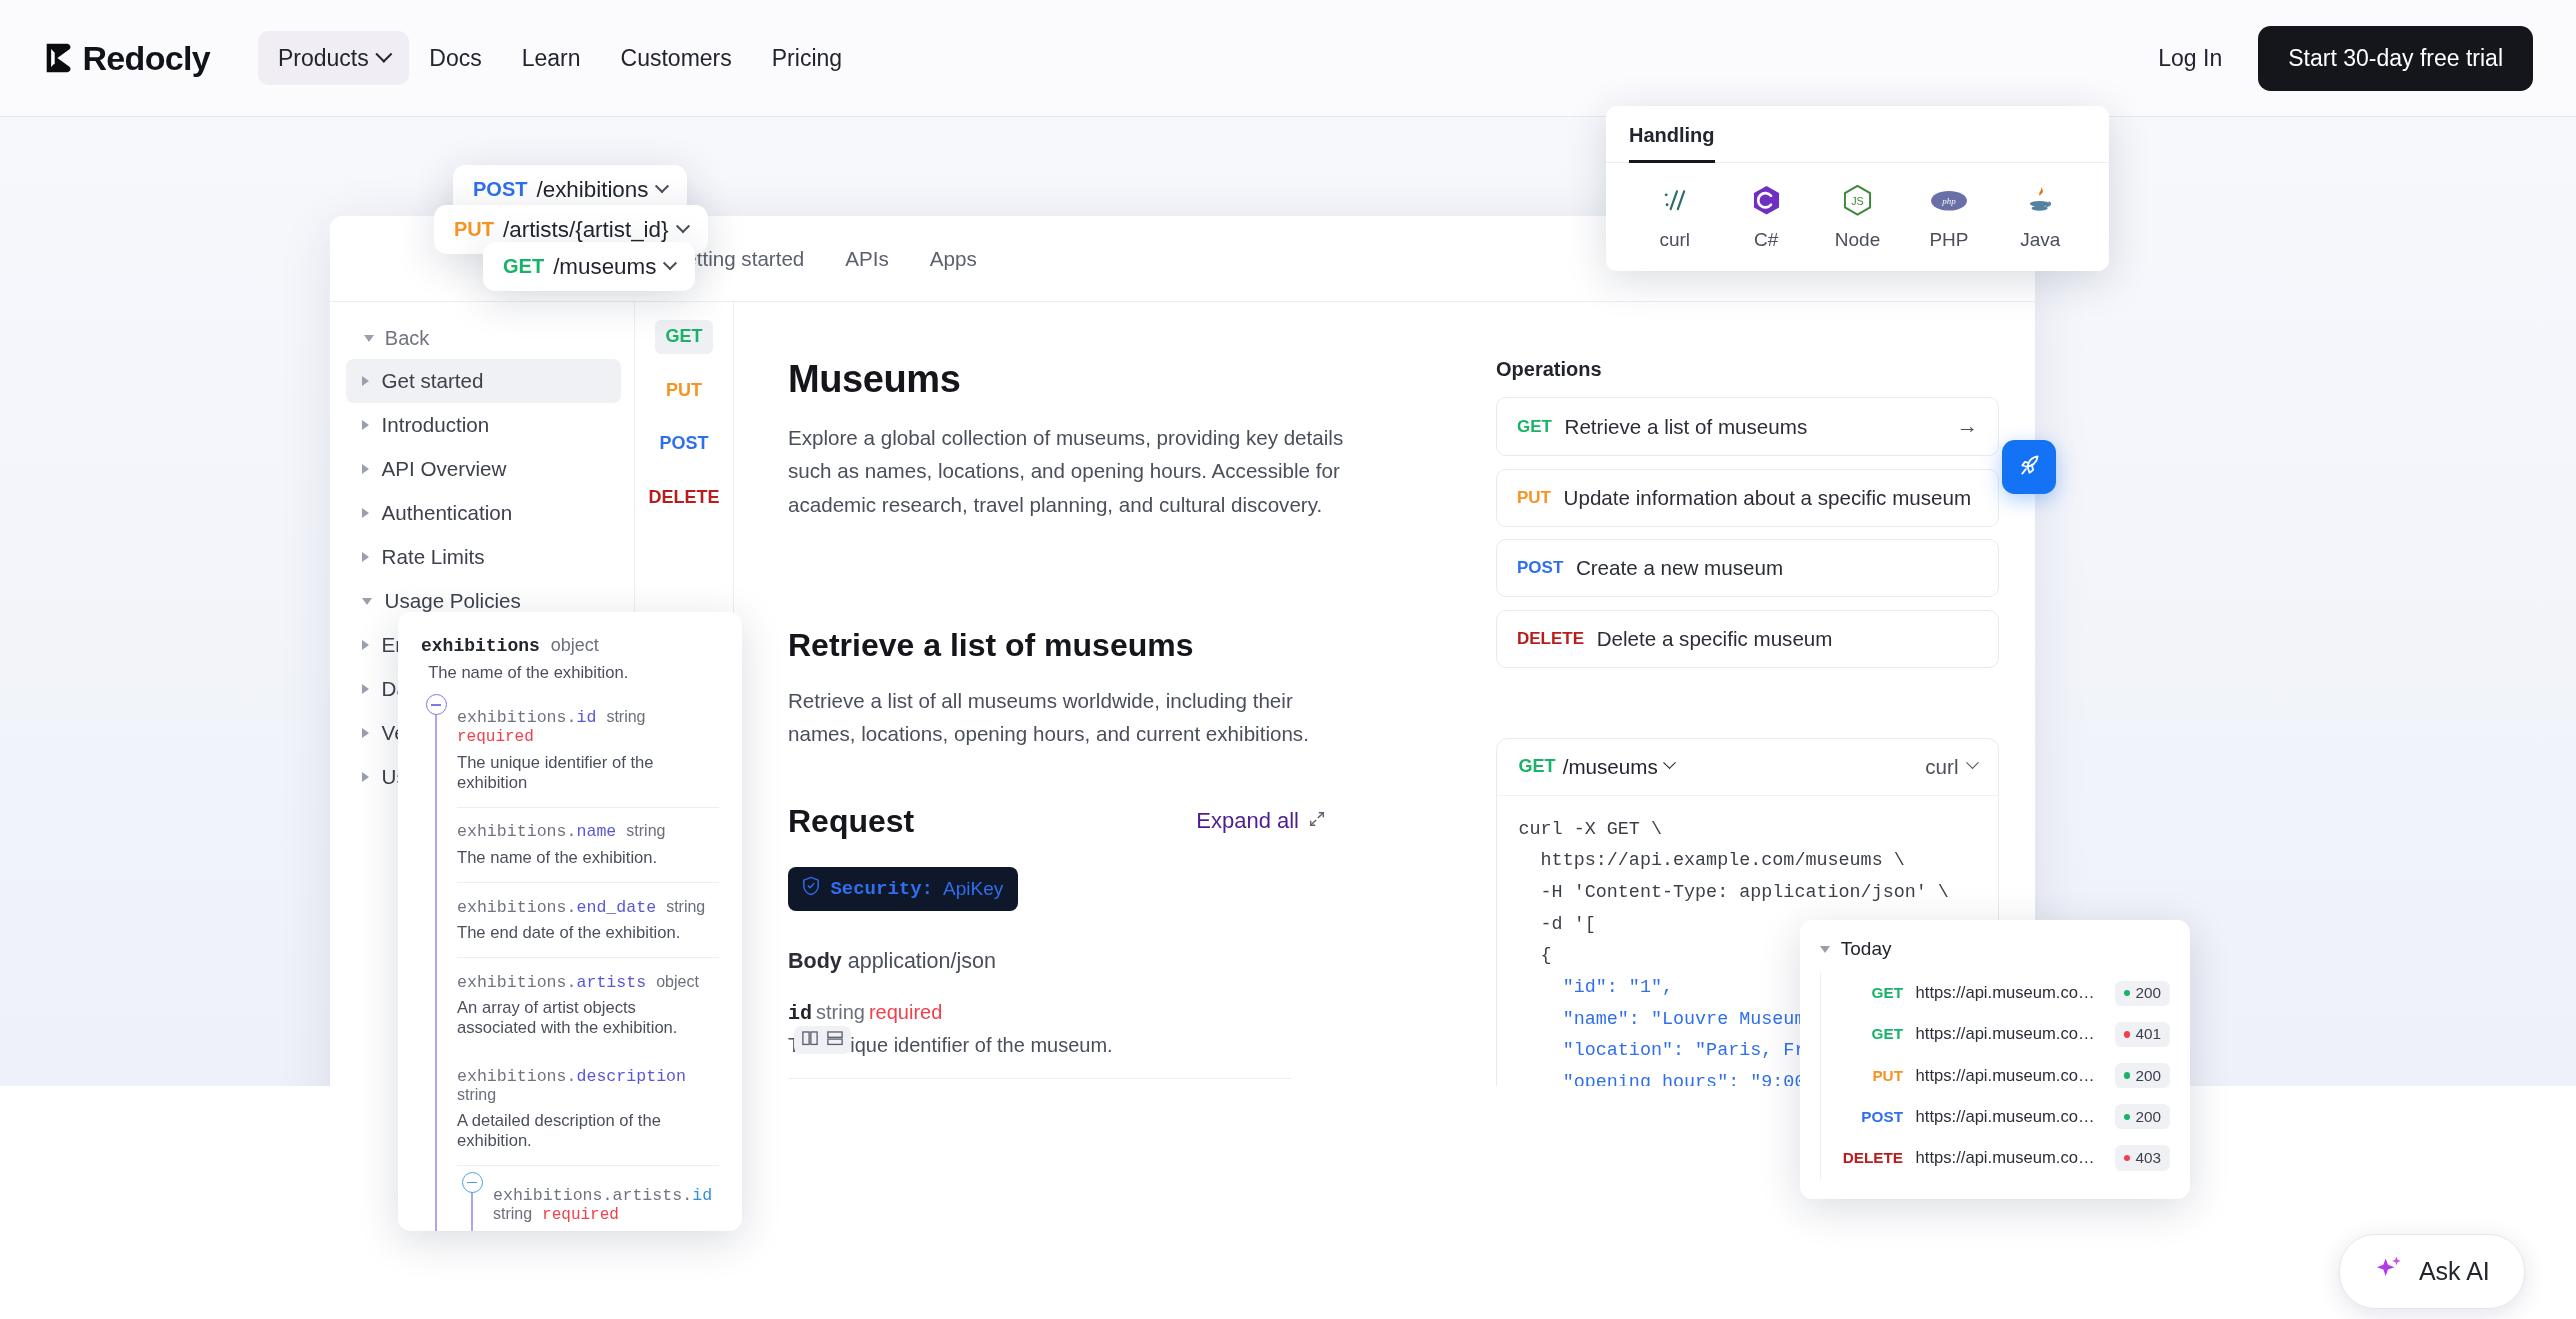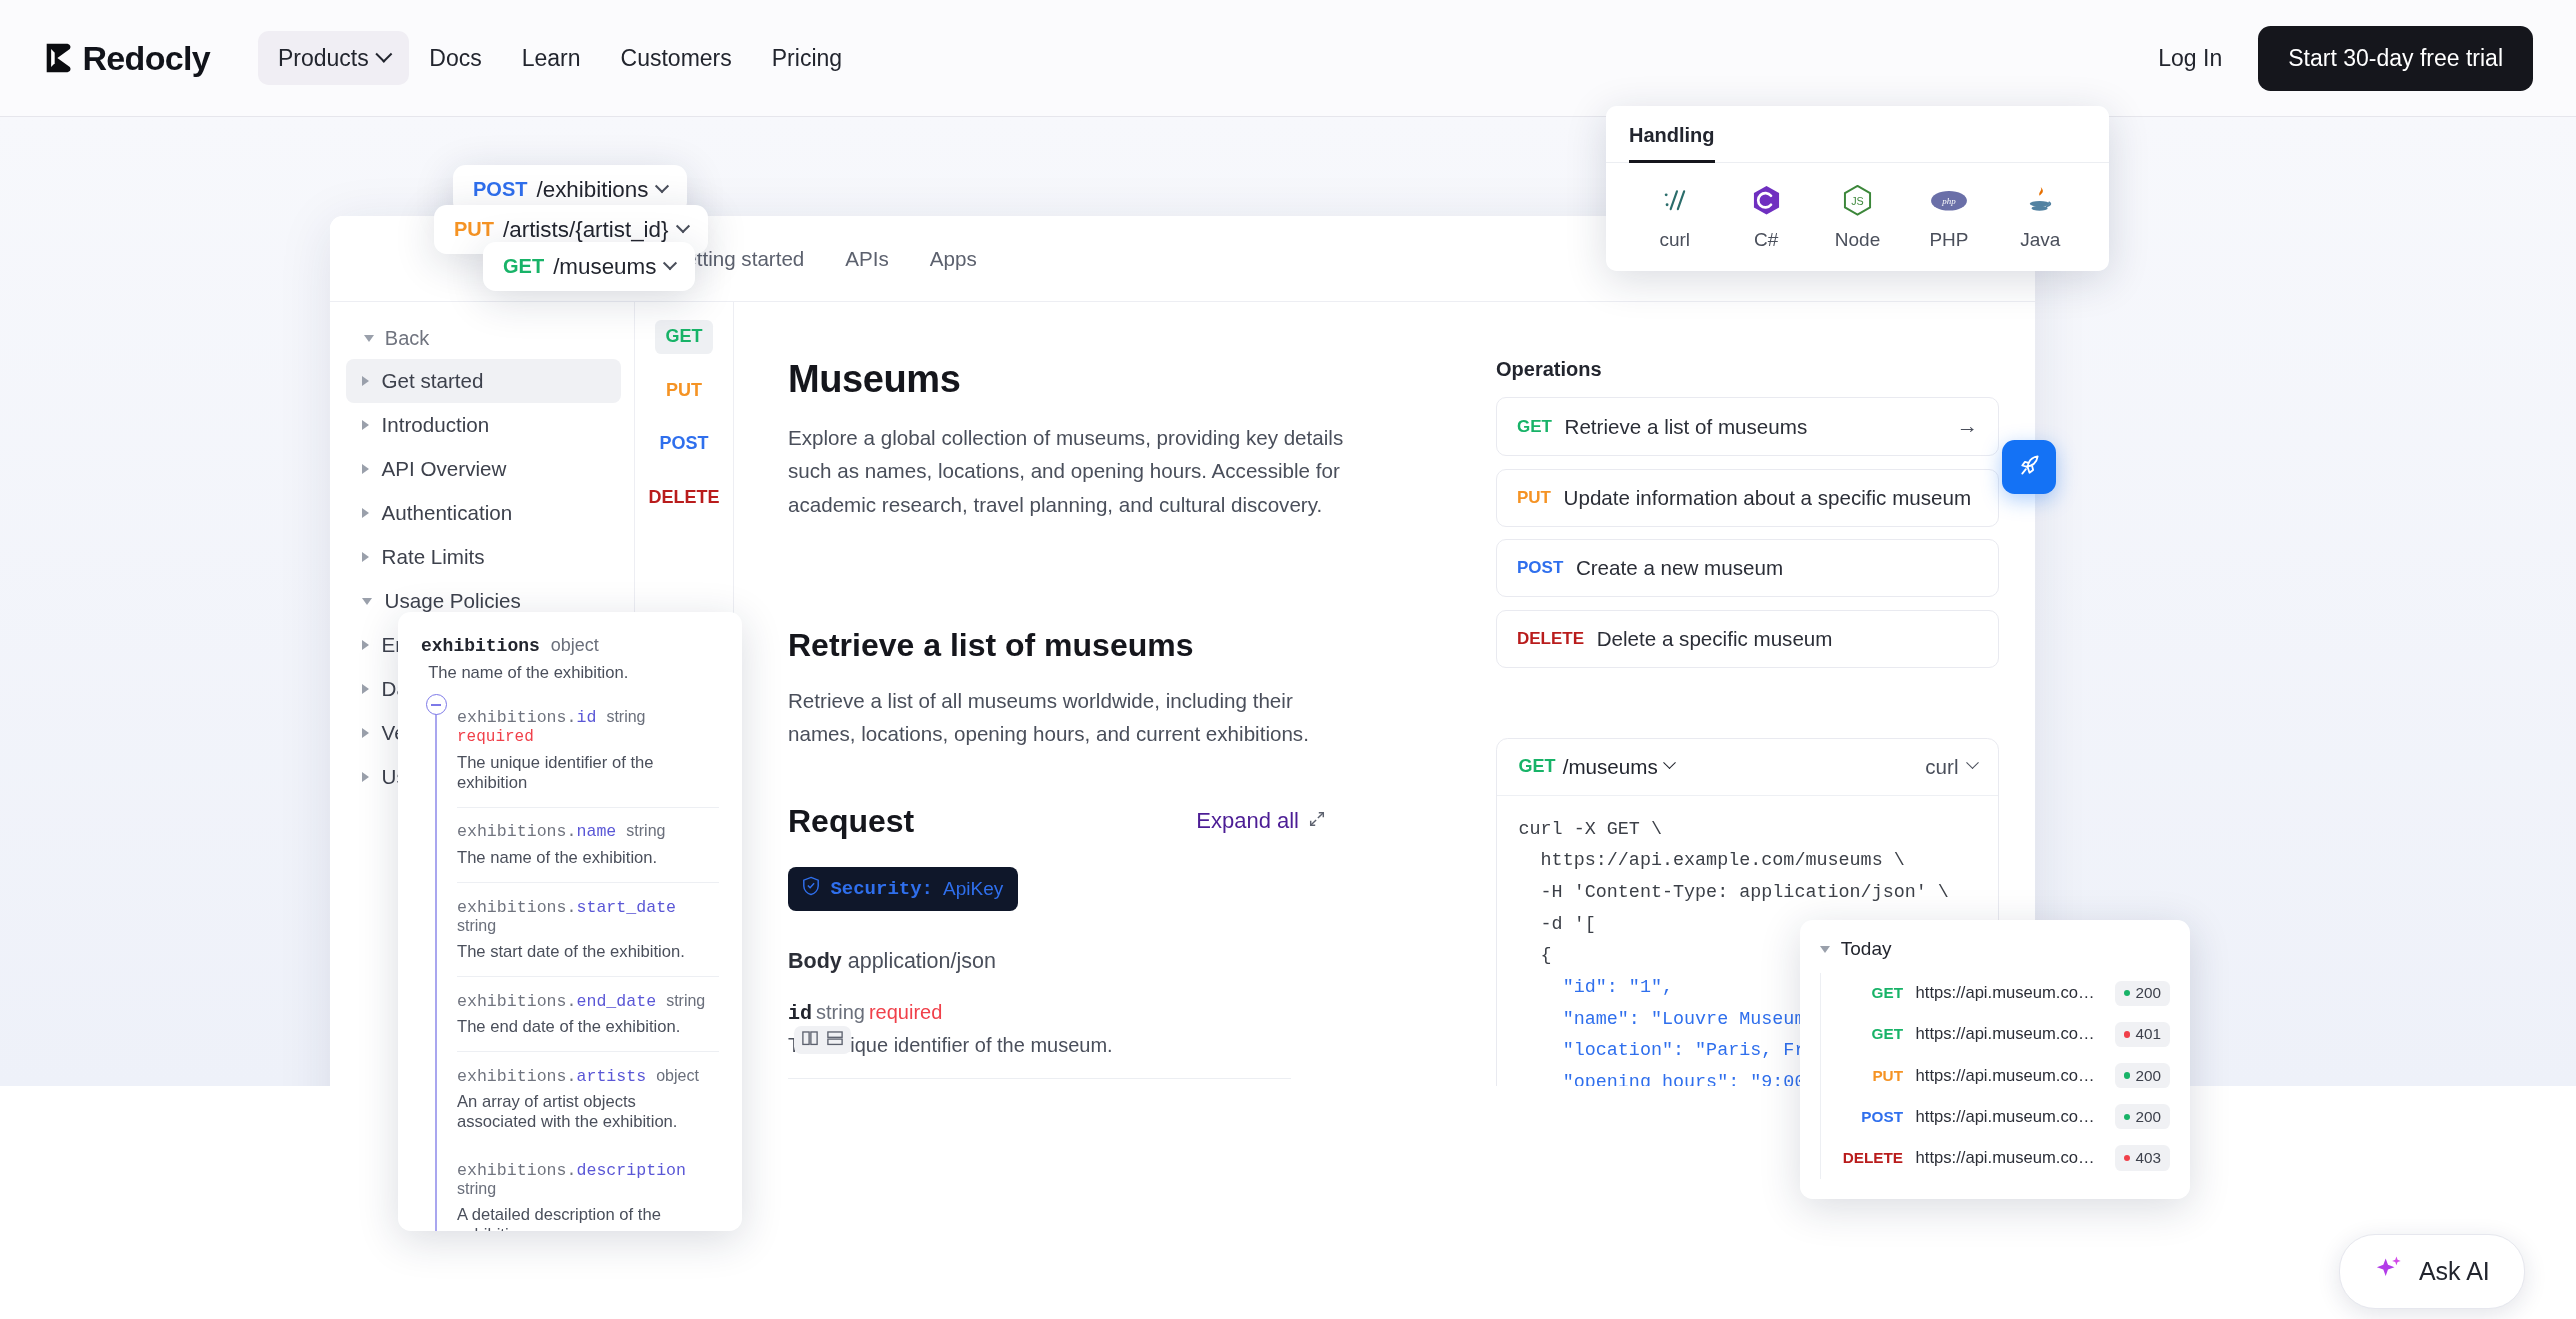--- a/index.html
+++ b/index.html
@@ -486,44 +486,45 @@
           <span class="t">string</span>
           <span class="r">required</span></div>
         <div class="d">The unique identifier of the exhibition</div>
       </div>
       <div class="ex-field">
         <div class="n"><span>exhibitions.</span><b>name</b>
           <span class="t">string</span></div>
         <div class="d">The name of the exhibition.</div>
       </div>
       <div class="ex-field">
-        <div class="n"><span>exhibitions.</span><b>start_date</b>
-          <span class="t">string</span></div>
-        <div class="d">The start date of the exhibition.</div>
-      </div>
-      <div class="ex-field">
         <div class="n"><span>exhibitions.</span><b>end_date</b>
           <span class="t">string</span></div>
         <div class="d">The end date of the exhibition.</div>
       </div>
       <div class="ex-field" style="border-bottom:none">
         <div class="n"><span>exhibitions.</span><b>artists</b>
           <span class="t">object</span></div>
         <div class="d">An array of artist objects associated with the exhibition.</div>
       </div>
       <div class="ex-field">
         <div class="n"><span>exhibitions.</span><b>description</b>
           <span class="t">string</span></div>
         <div class="d">A detailed description of the exhibition.</div>
       </div>
 
       <div class="ex-group" style="margin-top:5.4px;">
         <span class="minus blue">
             <i></i>
           </span>
+        <div class="ex-field">
+          <div class="n"><span>exhibitions.artists.</span><b class="bl">id</b>
+            <span class="t">string</span>
+            <span class="r">required</span></div>
+          <div class="d">The unique identifier of the artist.</div>
+        </div>
 
       </div>
     </div>
   </div>
 
   <div class="fc today-card">
     <div class="today-head">
       <span class="caret down"></span>
       <span>Today</span>
     </div>

